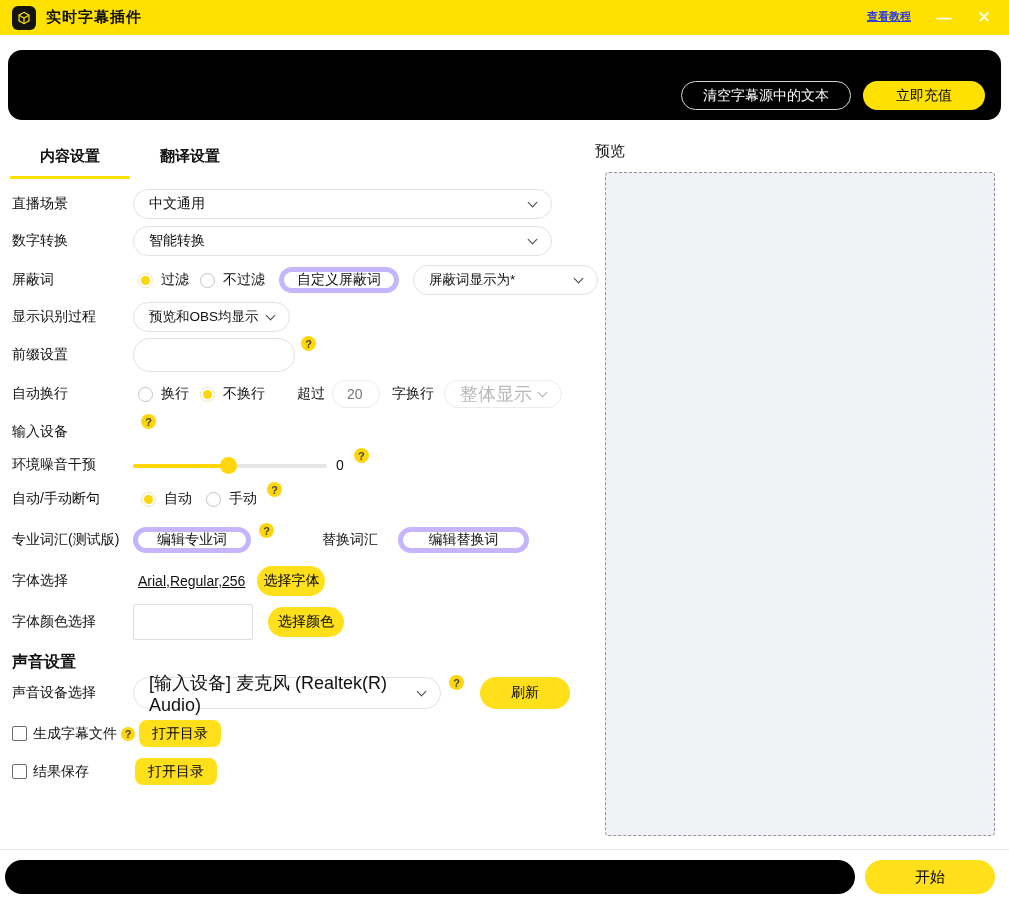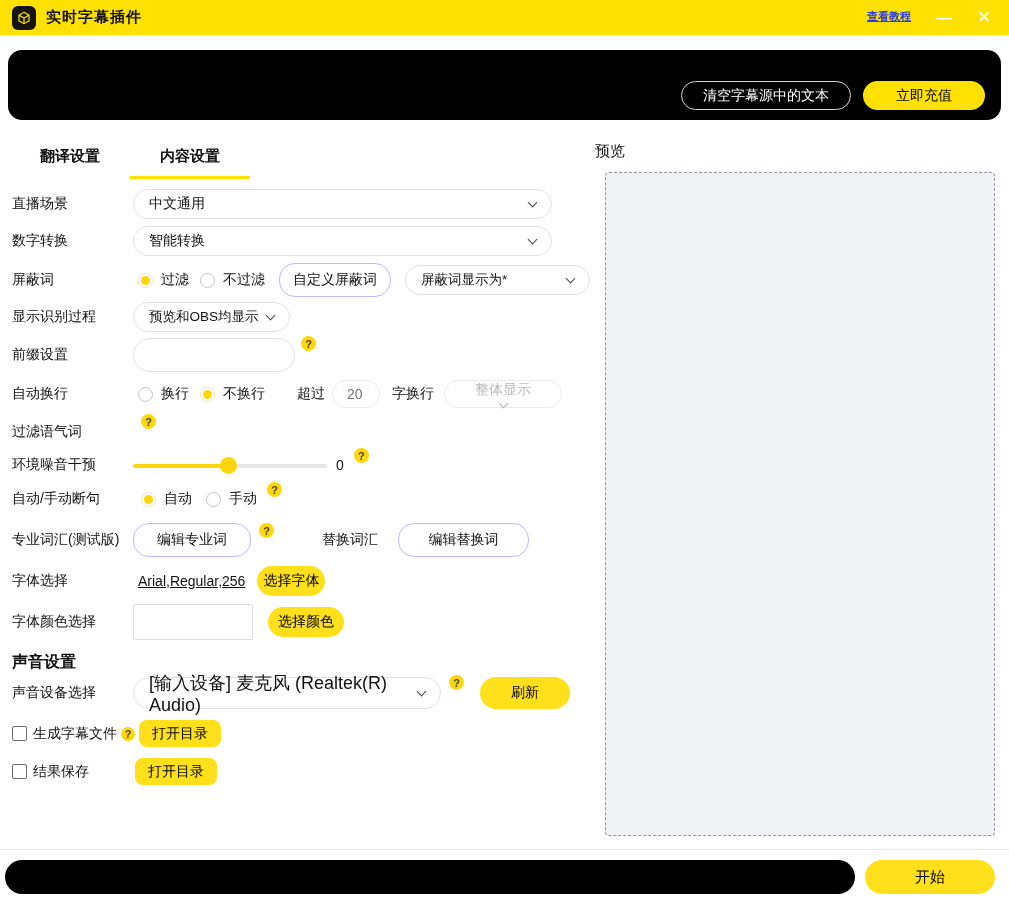--- a/index.html
+++ b/index.html
@@ -52,21 +52,21 @@
   .radio { width:15px; height:15px; border:1px solid #c4c4c4; border-radius:50%;
     background:#fff; position:relative; flex-shrink:0; cursor:pointer; }
   .radio.checked { border-color:#f0e6b4; }
   .radio.checked::after { content:""; position:absolute; inset:2px; border-radius:50%;
     background:#ffd60a; }
   .radio-label { font-size:14px; margin-left:8px; }
   .help { width:15px; height:15px; border-radius:50%; background:#ffd60a; color:#444;
     font-size:11px; font-weight:700; display:flex; align-items:center; justify-content:center;
     flex-shrink:0; }
   .raised { align-self:flex-start; margin-top:-2px; }
-  .btn-pill-outline { height:34px; border:1px solid #c4b5fd; border-radius:16px; background:#fff;
+  .btn-pill-outline { height:26px; border:5px solid #c4b5fd; border-radius:16px; background:#fff;
     font-size:14px; display:flex; align-items:center; justify-content:center; cursor:pointer; }
   .btn-yellow { background:#ffe01a; color:#000; font-size:14px; display:flex; align-items:center;
     justify-content:center; cursor:pointer; border:none; }
   .slider { position:relative; width:194px; height:17px; cursor:pointer; }
   .slider-track { position:absolute; top:7px; left:0; width:100%; height:4px; background:#e6e6e6;
     border-radius:2px; }
   .slider-fill { position:absolute; top:7px; left:0; height:4px; background:#ffd60a;
     border-radius:2px; }
   .slider-thumb { position:absolute; top:0; width:17px; height:17px; border-radius:50%;
     background:#ffd60a; }
@@ -108,22 +108,22 @@
 </div>
 
 <div class="banner">
   <div class="banner-buttons">
     <div class="btn-outline">清空字幕源中的文本</div>
     <div class="btn-recharge">立即充值</div>
   </div>
 </div>
 
 <div class="tabs">
+  <div class="tab active">内容设置</div>
   <div class="tab">翻译设置</div>
-  <div class="tab active">内容设置</div>
 </div>
 
 <div class="row" style="top:189px;">
   <div class="row-label">直播场景</div>
   <div class="pill-select" style="width:419px;">
     <span>中文通用</span>
     <span class="chev"></span>
   </div>
 </div>
 
@@ -164,28 +164,28 @@
 
 <div class="row" style="top:379px;">
   <div class="row-label">自动换行</div>
   <span class="radio" style="margin-left:5px;"></span>
   <span class="radio-label">换行</span>
   <span class="radio checked" style="margin-left:11px;"></span>
   <span class="radio-label">不换行</span>
   <span style="font-size:14px; margin-left:32px;">超过</span>
   <input class="pill-input" style="width: 48px; height: 28px; margin-left: 7px; text-align: left; border-color: rgb(236, 236, 236);" placeholder="20">
   <span style="font-size:14px; margin-left:12px;">字换行</span>
-  <div class="pill-select gray-text" style="width:118px; height:28px; margin-left:10px; font-size:14px; border-color:#ececec;flex-direction:column;">
+  <div class="pill-select gray-text" style="width:118px; height:28px; margin-left:10px; font-size:18px; border-color:#ececec;">
     <span>整体显示</span>
     <span class="chev gray"></span>
   </div>
 </div>
 
 <div class="row" style="top:416px; height:32px;">
-  <div class="row-label">过滤语气词</div>
+  <div class="row-label">输入设备</div>
   <span class="help raised" style="margin-left:8px;">?</span>
 </div>
 
 <div class="row" style="top:450px;">
   <div class="row-label">环境噪音干预</div>
   <div class="slider">
     <div class="slider-track"></div>
     <div class="slider-fill" style="width: 49%;"></div>
     <div class="slider-thumb" style="left: calc(49% - 8px);"></div>
   </div>

